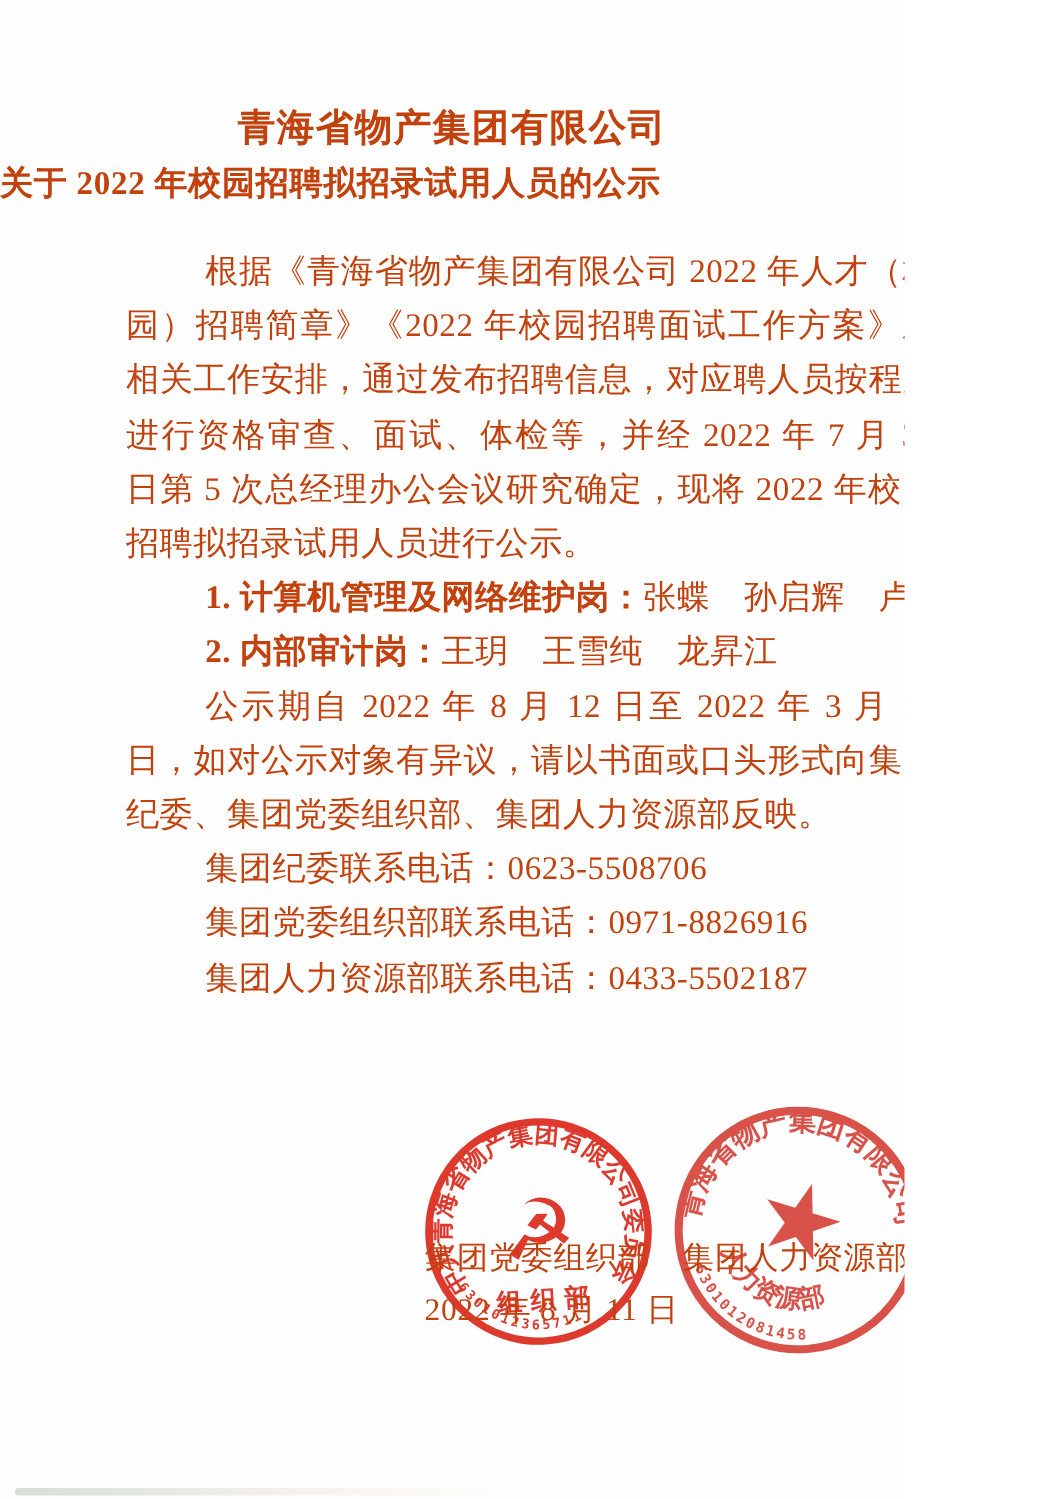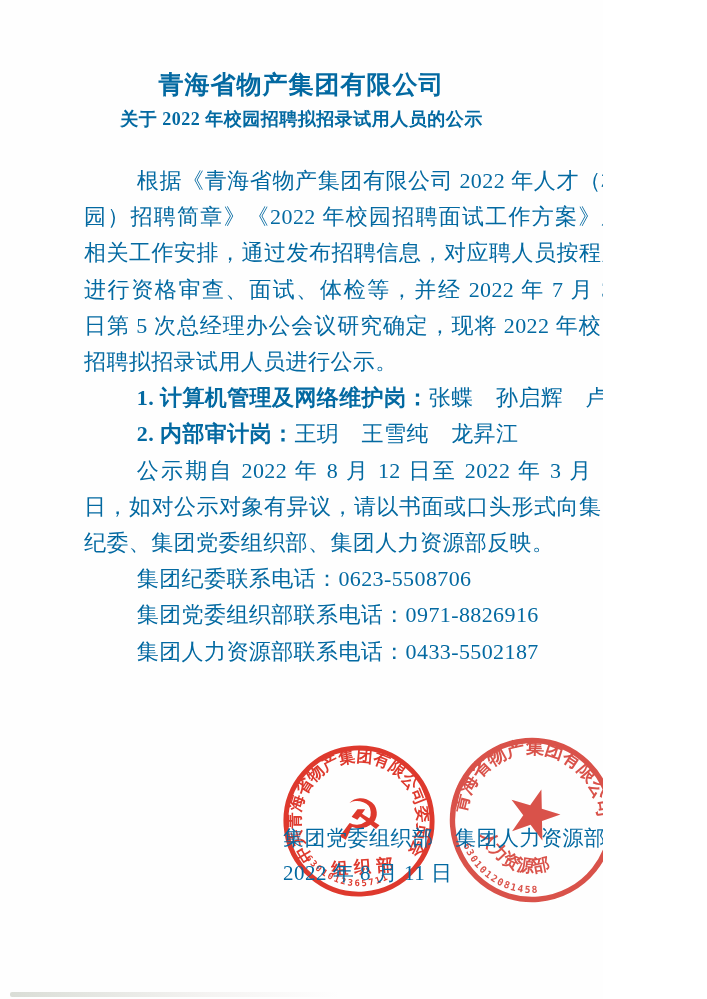--- a/index.html
+++ b/index.html
@@ -4,35 +4,35 @@
 <style>
   * { margin: 0; padding: 0; box-sizing: border-box; }
   html, body { background: #ffffff; }
   .page {
     position: relative;
     width: 603px;
     height: 999px;
     background: #fefefe;
     overflow: hidden;
     font-family: "Liberation Serif", "DejaVu Serif", serif;
-    color: #0369a1;
+    color: #c2410c;
   }
   .doc-title-1 {
     position: absolute;
     top: 68px; left: 0; right: 0;
     text-align: center;
     font-size: 25px;
     font-weight: 700;
     letter-spacing: 1px;
   }
   .doc-title-2 {
     position: absolute;
     top: 107px; left: 0; right: 0;
-    text-align: center;
-    font-size: 18px;
+    text-align: left;
+    font-size: 22px;
     font-weight: 700;
     letter-spacing: 0.5px;
   }
   .doc-body {
     position: absolute;
     top: 163px;
     left: 84px;
     width: 540px;
     font-size: 22px;
     line-height: 36.2px;

